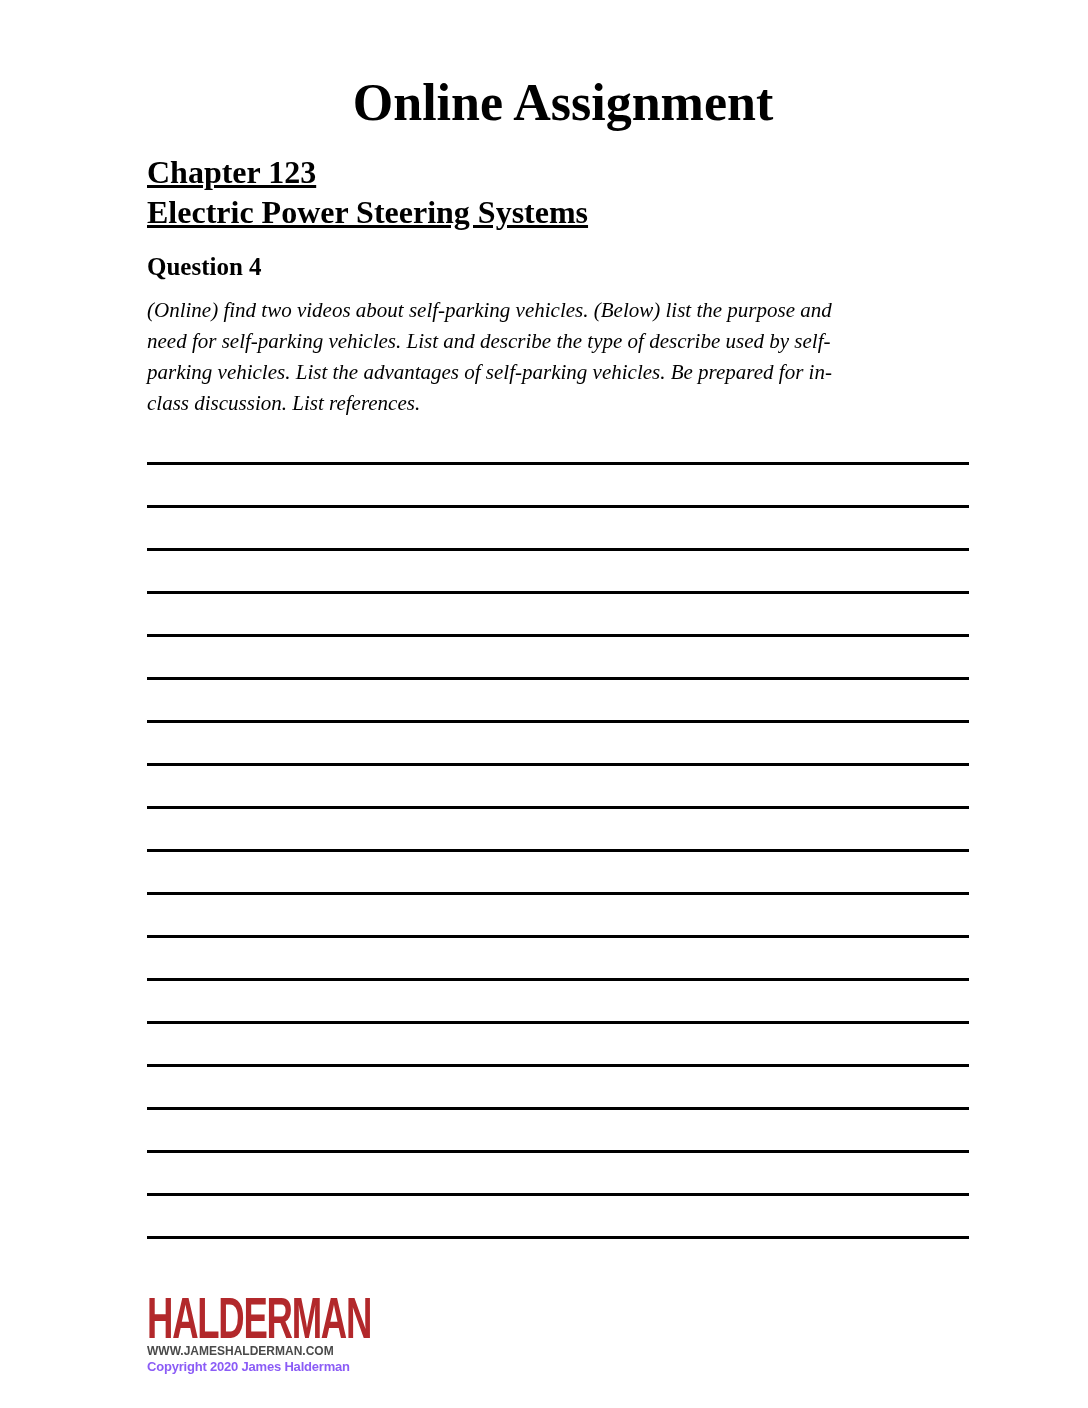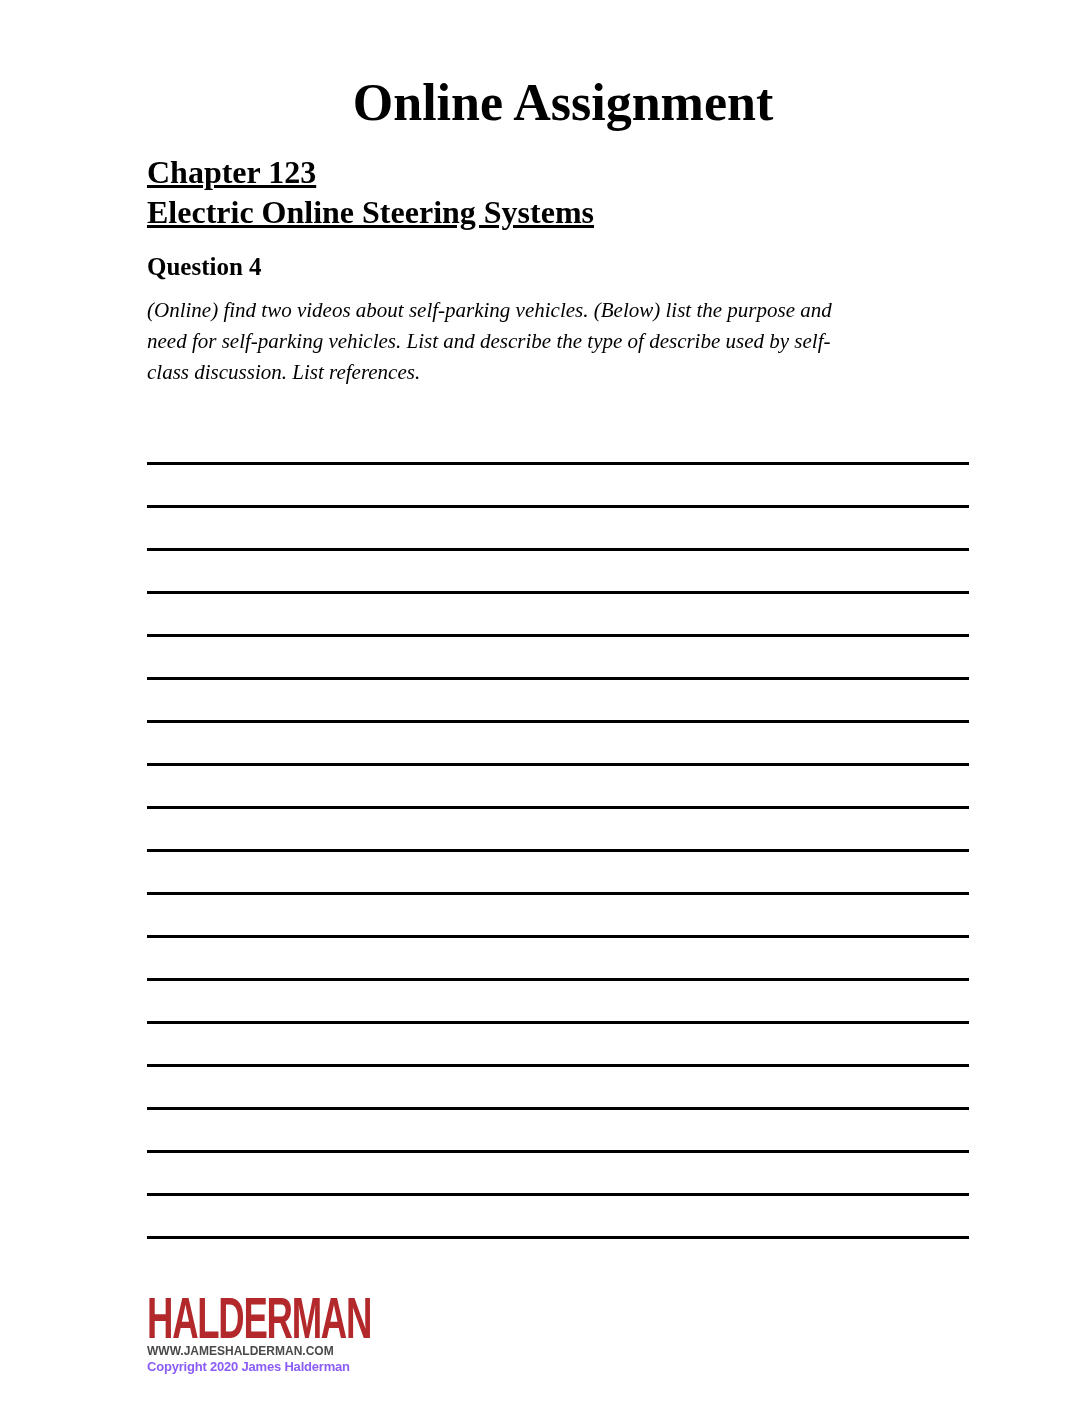--- a/index.html
+++ b/index.html
@@ -105,28 +105,29 @@
 </style>
 </head>
 <body>
 
 <div class="page">
 
   <div class="doc-title">Online Assignment</div>
 
   <div class="chapter-block">
     <div>Chapter 123</div>
-    <div>Electric Online Steering Systems</div>
+    <div>Electric Power Steering Systems</div>
   </div>
 
   <div class="question-label">Question 4</div>
 
   <div class="question-text">
       <div class="para-line">(Online) find two videos about self-parking vehicles. (Below) list the purpose and</div>
       <div class="para-line">need for self-parking vehicles. List and describe the type of describe used by self-</div>
+      <div class="para-line">parking vehicles. List the advantages of self-parking vehicles. Be prepared for in-</div>
       <div class="para-line">class discussion. List references.</div>
     </div>
 
   <div class="answer-lines">
       <div class="rule"></div>
       <div class="rule"></div>
       <div class="rule"></div>
       <div class="rule"></div>
       <div class="rule"></div>
       <div class="rule"></div>

